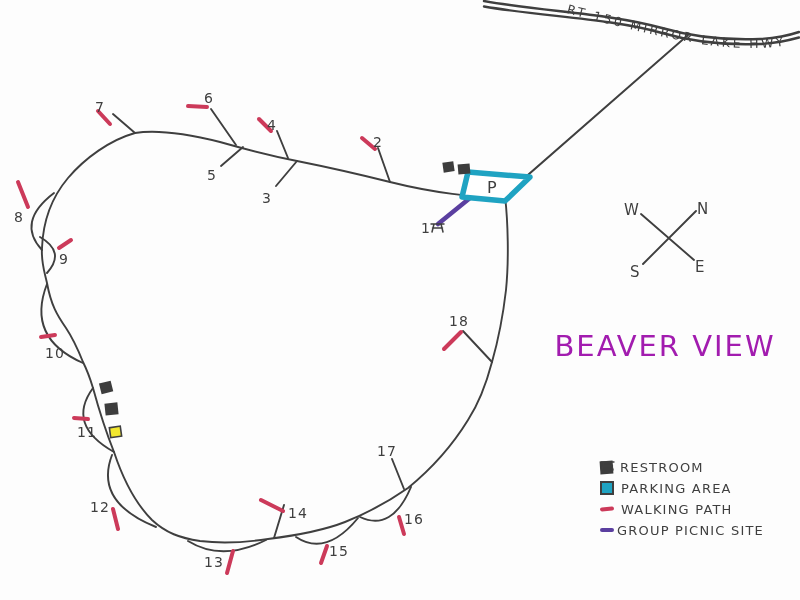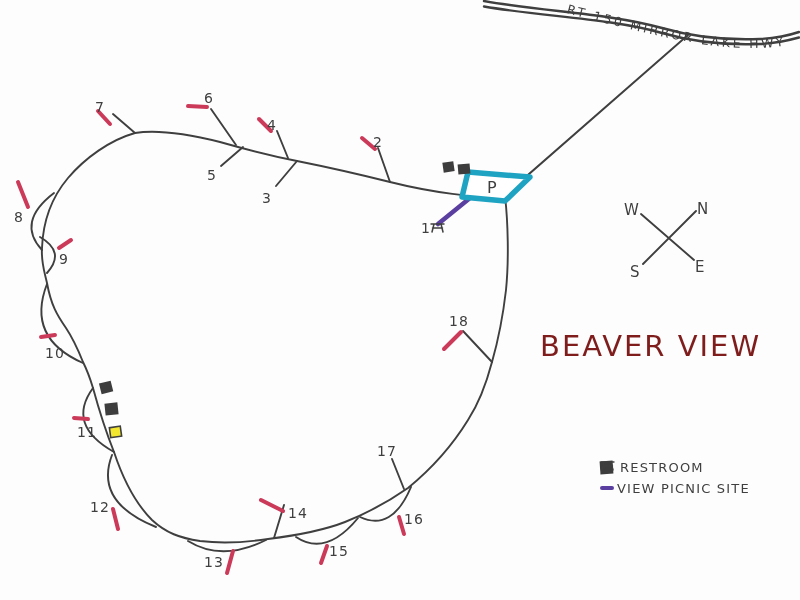--- a/index.html
+++ b/index.html
@@ -11,22 +11,22 @@
   .trail{fill:none;stroke:#cc3a5a;stroke-width:4;stroke-linecap:round;}
   .picnic-line{fill:none;stroke:#5b3fa0;stroke-width:4.5;stroke-linecap:round;}
   .ink-glyph{fill:none;stroke:#3f3f3f;stroke-width:1.5;stroke-linecap:round;}
   .site-num{font-size:14px;fill:#3f3f3f;letter-spacing:1px;}
   .compass-letter{font-size:15px;fill:#3f3f3f;}
   .hwy-label{font-size:12.5px;fill:#3f3f3f;letter-spacing:2.6px;}
   .p-label{font-size:16px;fill:#3f3f3f;}
   .restroom-sq{fill:#3d3d3d;stroke:none;}
   .dumpster-sq{fill:#f2e72e;stroke:#3f3f3f;stroke-width:1.6;}
   .parking-poly{fill:#ffffff;stroke:#1fa3c2;stroke-width:5.5;stroke-linejoin:round;}
-  #map-title{position:absolute;left:540px;top:330px;width:250px;color:#7f1d1d;
-             font-size:29px;line-height:32px;letter-spacing:2px;white-space:nowrap;}
+  #map-title{position:absolute;left:540px;top:330px;width:250px;color:#a21caf;
+             font-size:29px;line-height:32px;letter-spacing:2px;white-space:nowrap;text-align:center;}
   #legend{position:absolute;left:600px;top:460px;display:flex;flex-direction:column;gap:7px;}
   .legend-row{display:flex;align-items:center;gap:7px;height:14px;}
   .legend-label{font-size:13px;color:#3f3f3f;letter-spacing:1.2px;white-space:nowrap;}
   .sq{width:13px;height:13px;flex:0 0 auto;}
   .sq-restroom{background:#3d3d3d;transform:rotate(-4deg);}
   .sq-dumpster{background:#f2e72e;border:2px solid #3f3f3f;width:10px;height:10px;transform:rotate(-3deg);}
   .sq-parking{background:#1fa3c2;border:2px solid #3f3f3f;width:10px;height:10px;}
   .dash{height:4px;border-radius:2px;flex:0 0 auto;}
   .dash-red{width:14px;background:#cc3a5a;transform:rotate(-5deg);}
   .dash-purple{width:14px;background:#5b3fa0;margin-right:-4px;}
@@ -150,21 +150,29 @@
   <div id="map-title">
     <div>BEAVER VIEW</div>
   </div>
 
   <div id="legend">
     <div class="legend-row">
       <span class="sq sq-restroom"></span>
       <span class="legend-label">RESTROOM</span>
     </div>
     <div class="legend-row">
+      <span class="sq sq-parking"></span>
+      <span class="legend-label">PARKING AREA</span>
+    </div>
+    <div class="legend-row">
+      <span class="dash dash-red"></span>
+      <span class="legend-label">WALKING PATH</span>
+    </div>
+    <div class="legend-row">
       <span class="dash dash-purple"></span>
       <svg width="15" height="12" viewBox="0 0 15 12">
         <path d="M1,2 L14,2 M4,2 L2,10 M11,2 L13,10 M2.5,6 L12.5,6" fill="none" stroke="#3f3f3f" stroke-width="1.4" stroke-linecap="round"></path>
       </svg>
-      <span class="legend-label">VIEW PICNIC SITE</span>
+      <span class="legend-label">GROUP PICNIC SITE</span>
     </div>
   </div>
 
 </div>
 
 </body></html>

